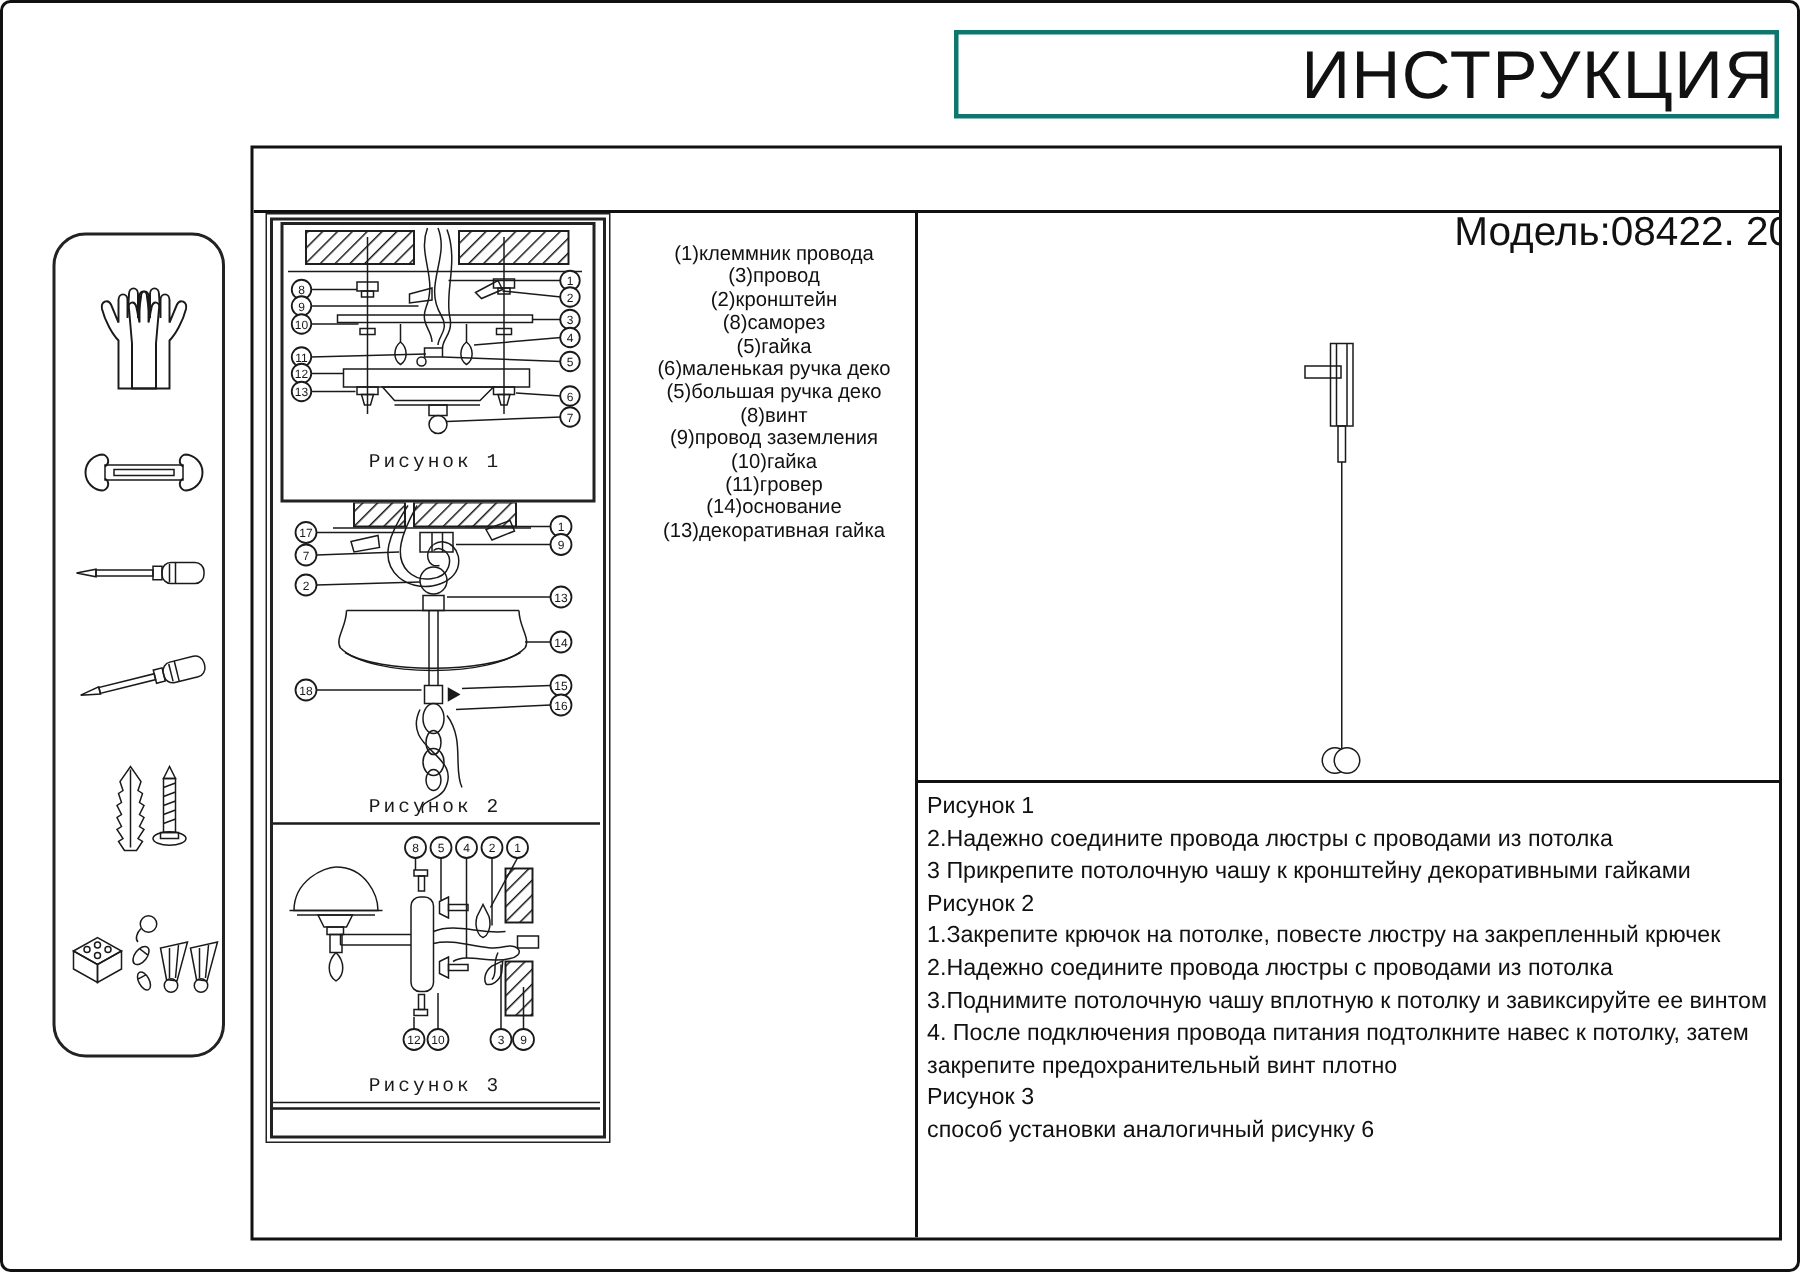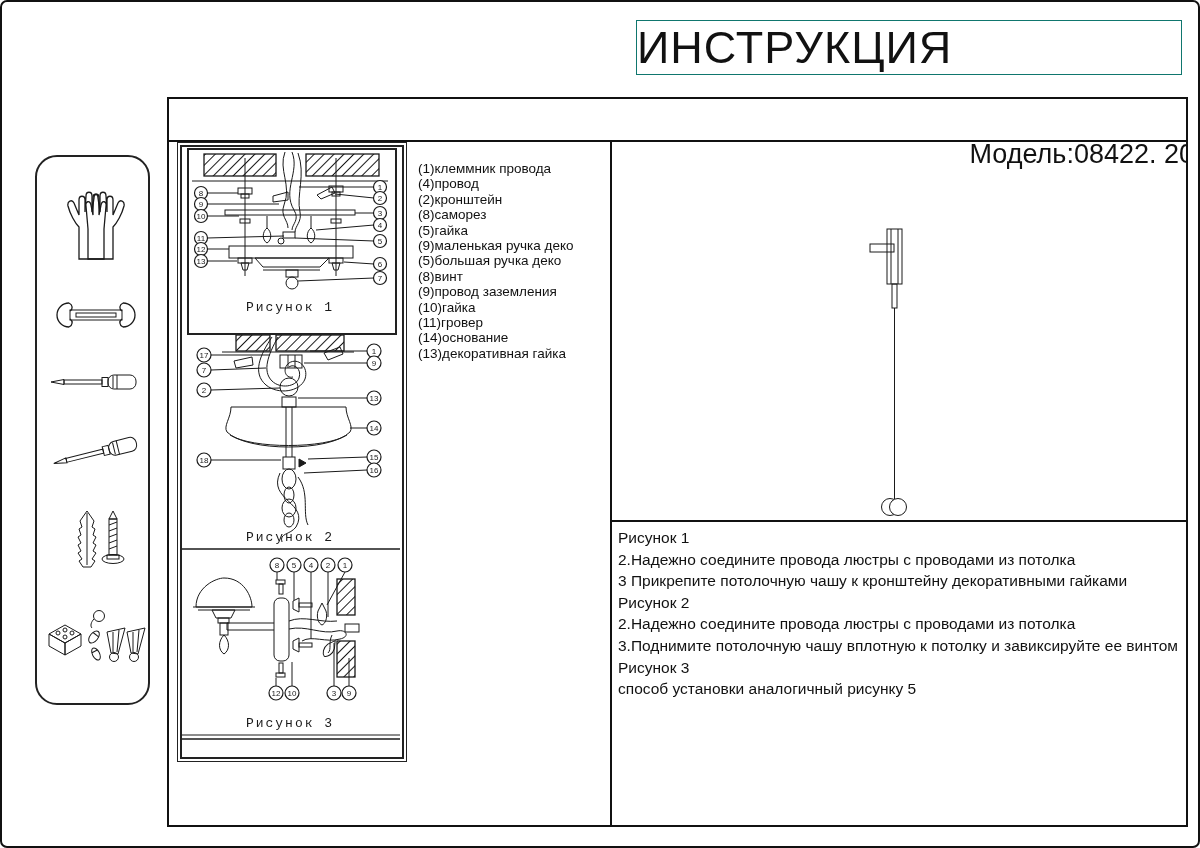--- a/index.html
+++ b/index.html
@@ -1,19 +1,19 @@
 <!DOCTYPE html>
 <html><head>
 <meta charset="utf-8">
 <style>
   html,body{margin:0;padding:0;background:#fff;}
   .page{position:relative;width:1196px;height:844px;border:2px solid #111;border-radius:7px;
         font-family:"Liberation Sans",sans-serif;color:#111;background:#fff;overflow:hidden;}
-  .title-box{position:absolute;left:634px;top:18px;width:544px;height:53px;border:1px solid #0f766e;
-             display:flex;align-items:center;justify-content:flex-start;}
+  .title-box{position:absolute;left:634px;top:18px;width:544px;height:53px;border:3px solid #0f766e;
+             display:flex;align-items:center;justify-content:flex-end;}
   .title-box span{font-size:45px;letter-spacing:1px;}
   
   .sidebar{position:absolute;left:33px;top:153px;width:111px;height:546px;border:2px solid #222;border-radius:22px;}
   .tool{position:absolute;}
   
   .main-box{position:absolute;left:165px;top:95px;width:1017px;height:726px;border:2px solid #111;overflow:hidden;}
   .hline-top{position:absolute;left:0;top:41px;width:100%;border-top:2px solid #111;}
   .vline{position:absolute;left:441px;top:41px;bottom:0;border-left:2px solid #111;}
   .hline-mid{position:absolute;left:443px;top:421px;right:0;border-top:2px solid #111;}
   .model{position:absolute;top:40px;right:-8px;font-size:27px;white-space:nowrap;}
@@ -23,21 +23,21 @@
   .fig1-box{position:absolute;left:5px;top:1px;width:206px;height:183px;border:2px solid #222;}
   .fig1-box svg{position:absolute;left:0;top:0;}
   .fig2-wrap{position:absolute;left:0px;top:188px;width:218px;height:216px;}
   .fig3-wrap{position:absolute;left:0px;top:404px;width:218px;height:192px;}
   .ln{fill:none;stroke:#1a1a1a;stroke-width:1.3;}
   .lt{fill:none;stroke:#1a1a1a;stroke-width:1;}
   .co{fill:#fff;stroke:#1a1a1a;stroke-width:1.2;}
   .cn{font-family:"Liberation Sans",sans-serif;font-size:8px;fill:#1a1a1a;text-anchor:middle;}
   .flabel{font-family:"Liberation Mono","DejaVu Sans Mono",monospace;font-size:13px;letter-spacing:2px;fill:#1a1a1a;text-anchor:middle;}
   
-  .parts-list{position:absolute;left:249px;top:62px;width:196px;font-size:13.5px;line-height:15.4px;}
+  .parts-list{position:absolute;left:249px;top:62px;width:196px;font-size:13.5px;line-height:15.4px;text-align:center;}
   
   .pendant{position:absolute;left:681px;top:126px;}
   
   .instructions{position:absolute;left:449px;top:428px;width:567px;font-size:15.5px;line-height:21.6px;}
 </style>
 </head>
 <body>
 
 <div class="page">
 
@@ -383,25 +383,25 @@
             <line x1="0" y1="184" x2="218" y2="184" stroke="#1a1a1a" stroke-width="1"></line>
             <line x1="0" y1="188" x2="218" y2="188" stroke="#1a1a1a" stroke-width="1.6"></line>
           </svg>
         </div>
 
       </div>
     </div>
 
     <div class="parts-list">
       <div>(1)клеммник провода</div>
-      <div>(4)провод</div>
+      <div>(3)провод</div>
       <div>(2)кронштейн</div>
       <div>(8)саморез</div>
       <div>(5)гайка</div>
-      <div>(9)маленькая ручка деко</div>
+      <div>(6)маленькая ручка деко</div>
       <div>(5)большая ручка деко</div>
       <div>(8)винт</div>
       <div>(9)провод заземления</div>
       <div>(10)гайка</div>
       <div>(11)гровер</div>
       <div>(14)основание</div>
       <div>(13)декоративная гайка</div>
     </div>
 
     <svg class="pendant" width="80" height="295" viewBox="0 0 80 295">
@@ -415,20 +415,22 @@
         <circle cx="40" cy="282" r="8.5" fill="#fff"></circle>
         <circle cx="48" cy="282" r="8.5" fill="#fff"></circle>
       </g>
     </svg>
 
     <div class="instructions">
       <div>Рисунок 1</div>
       <div>2.Надежно соедините провода люстры с проводами из потолка</div>
       <div>3 Прикрепите потолочную чашу к кронштейну декоративными гайками</div>
       <div>Рисунок 2</div>
+      <div>1.Закрепите крючок на потолке, повесте люстру на закрепленный крючек</div>
       <div>2.Надежно соедините провода люстры с проводами из потолка</div>
       <div>3.Поднимите потолочную чашу вплотную к потолку и завиксируйте ее винтом</div>
+      <div>4.  После подключения провода питания подтолкните навес к потолку, затем закрепите предохранительный винт плотно</div>
       <div>Рисунок 3</div>
-      <div>способ установки аналогичный рисунку 5</div>
+      <div>способ установки аналогичный рисунку 6</div>
     </div>
 
   </div>
 </div>
 
 </body></html>

